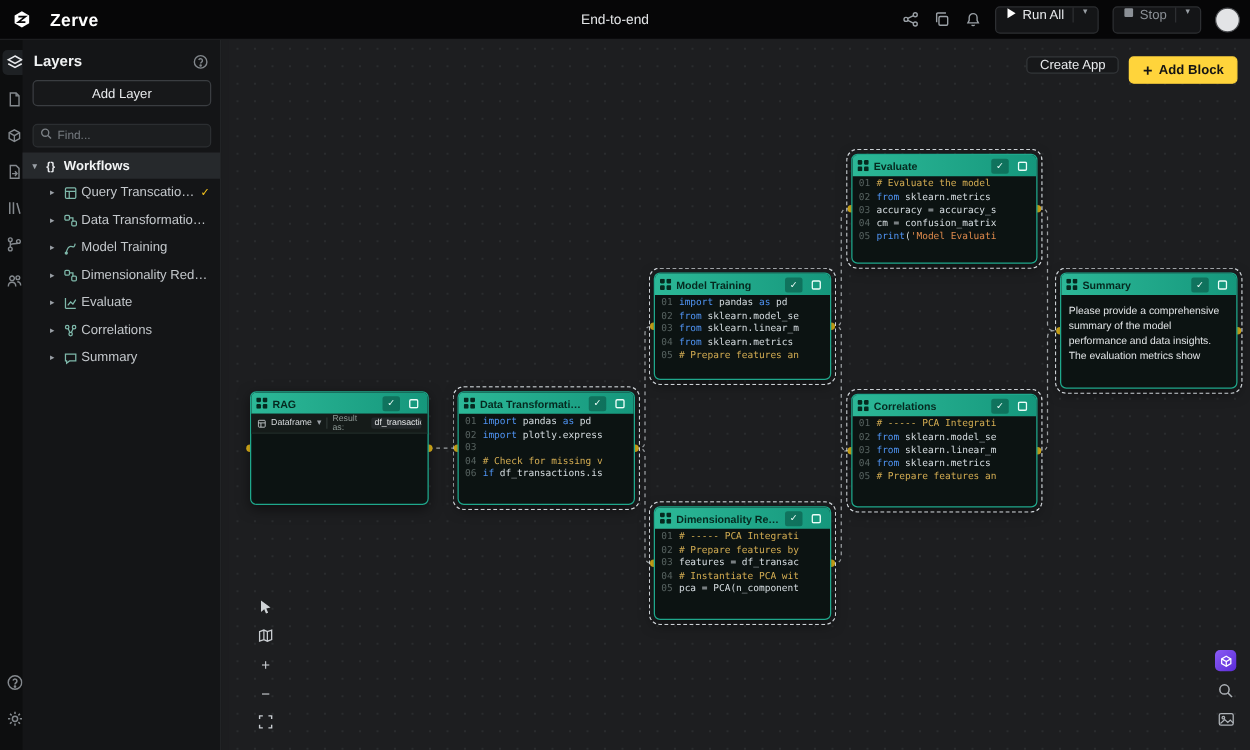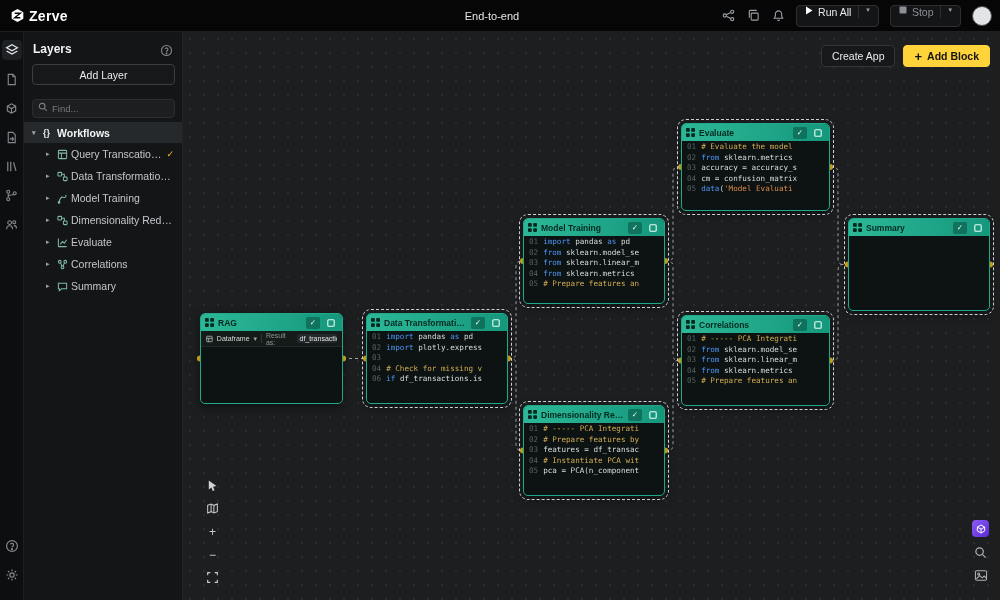--- a/index.html
+++ b/index.html
@@ -2,42 +2,42 @@
 <html><head>
 <meta charset="utf-8">
 <style>
   *{margin:0;padding:0;box-sizing:border-box}
   html,body{width:1000px;height:600px;overflow:hidden;background:#1c1d1f;
     font-family:"Liberation Sans",sans-serif;color:#e8eaed;-webkit-font-smoothing:antialiased}
 
   
   .topbar{position:absolute;left:0;top:0;width:1000px;height:32px;background:#060607;
     border-bottom:1px solid #1d1e20;display:flex;align-items:center;z-index:30}
-  .logo{display:flex;align-items:center;gap:4px;padding-left:10px}
+  .logo{display:flex;align-items:center;gap:15px;padding-left:10px}
   .logo-text{font-size:14px;font-weight:bold;letter-spacing:.3px;color:#fff}
   .tb-title{position:absolute;left:0;right:16px;text-align:center;font-size:11px;color:#e4e6e8;pointer-events:none}
   .tb-right{position:absolute;right:8px;display:flex;align-items:center;gap:11px}
   .tb-ic{width:14px;height:14px;display:flex;align-items:center;justify-content:center;color:#9aa0a6;cursor:pointer}
   .tb-btn{display:flex;align-items:flex-start;gap:5px;height:22px;padding:0 8px;background:#141517;
     border:1px solid #2d2f32;border-radius:4px;font-size:10.5px;cursor:pointer;color:#e8eaed}
   .tb-btn .divider{width:1px;height:12px;background:#2d2f32;margin:0 2px}
   .tb-btn.dim{color:#8b9096}
   .caret{font-size:7px;color:#9aa0a6;line-height:1}
   .avatar{width:20px;height:20px;border-radius:50%;background:#e3e4e6;border:1px solid #4a4c4f;cursor:pointer}
 
   
   .rail{position:absolute;left:0;top:32px;width:24px;height:568px;background:#0d0e0f;border-right:1px solid #1e1f21;z-index:20;
     display:flex;flex-direction:column;align-items:center;padding-top:8px}
   .rail-btn{width:20px;height:20px;margin-bottom:9px;display:flex;align-items:center;justify-content:center;
     border-radius:4px;color:#84898e;cursor:pointer}
   .rail-btn.active{background:#1e2124;color:#e8eaed}
   .rail-bottom{margin-top:auto;display:flex;flex-direction:column;align-items:center;padding-bottom:6px}
 
   
-  .sidebar{position:absolute;left:24px;top:32px;width:159px;height:568px;background:#141517;
+  .sidebar{position:absolute;left:18px;top:32px;width:159px;height:568px;background:#141517;
     border-right:1px solid #222426;z-index:20}
   .sb-head{display:flex;align-items:center;justify-content:space-between;padding:10px 9px 8px 9px}
   .sb-title{font-size:12px;font-weight:bold;color:#f0f2f3}
   .sb-help{width:13px;height:13px;color:#82878c;cursor:pointer}
   .add-layer{display:block;width:143px;margin:0 8px;height:21px;background:#17181a;border:1px solid #3a3d41;
     border-radius:4px;color:#e8eaed;font-size:10.5px;cursor:pointer;font-family:inherit}
   .find-wrap{position:relative;margin:13px 8px 0 8px}
   .find-wrap svg{position:absolute;left:6px;top:4px;color:#7c8186}
   .find-input{width:143px;height:19px;background:#1c1e20;border:1px solid #2b2e31;border-radius:4px;
     color:#cfd3d6;font-size:9.5px;padding:0 6px 0 19px;font-family:inherit;outline:none}
@@ -51,21 +51,21 @@
   .ti.braces{color:#e8eaed;font-size:9px;font-weight:bold}
   .tl{white-space:nowrap;overflow:hidden;text-overflow:ellipsis;flex:1}
   .tcheck{color:#f4c21d;font-size:9px;margin-left:4px;flex:none}
 
   
   .canvas{position:absolute;left:183px;top:32px;width:817px;height:568px;background-color:#1d1e20;
     background-image:radial-gradient(circle,#2a2c2e 0.9px,transparent 0.9px);background-size:14px 14px;overflow:hidden}
   #wires{position:absolute;left:0;top:0;z-index:1;pointer-events:none}
   #blocks-layer{position:absolute;left:0;top:0;width:817px;height:568px;z-index:2}
   .canvas-topright{position:absolute;top:13px;right:10px;display:flex;gap:8px;z-index:5}
-  .btn-create{height:22px;padding:0 10px;background:#17181a;border:1px solid #333639;border-radius:4px;
+  .btn-create{height:14px;padding:0 10px;background:#17181a;border:1px solid #333639;border-radius:4px;
     color:#e8eaed;font-size:10.5px;cursor:pointer;font-family:inherit}
   .btn-add{height:22px;padding:0 10px;background:#ffd43b;border:1px solid #ffd43b;border-radius:4px;
     color:#141414;font-size:10.5px;font-weight:bold;cursor:pointer;font-family:inherit;display:flex;align-items:center;gap:5px}
   .btn-add .plus{font-size:13px;font-weight:bold;line-height:1}
 
   
   .block{position:absolute;background:#0c1312;border:1px solid #1fa88c;border-radius:5px;overflow:hidden;
     box-shadow:0 3px 10px rgba(0,0,0,.5)}
   .block.selected{outline:1px dashed #ccd1d5;outline-offset:3px}
   .blk-head{height:17px;display:flex;align-items:center;gap:4px;padding:0 4px;
@@ -467,21 +467,21 @@
             <svg width="8" height="8" viewBox="0 0 8 8">
               <rect x="0.8" y="0.8" width="6.4" height="6.4" rx="1" fill="none" stroke="#ecfdf8" stroke-width="1.1"></rect>
             </svg>
           </span>
         </div>
         <div class="blk-code">
           <div class="cl"><span class="ln">01</span><span><span class="tok-com"># Evaluate the model</span></span></div>
           <div class="cl"><span class="ln">02</span><span><span class="tok-kw">from</span> sklearn.metrics</span></div>
           <div class="cl"><span class="ln">03</span><span>accuracy = accuracy_s</span></div>
           <div class="cl"><span class="ln">04</span><span>cm = confusion_matrix</span></div>
-          <div class="cl"><span class="ln">05</span><span><span class="tok-kw">data</span>(<span class="tok-str">'Model Evaluati</span></span></div>
+          <div class="cl"><span class="ln">05</span><span><span class="tok-kw">print</span>(<span class="tok-str">'Model Evaluati</span></span></div>
         </div>
       </div>
       <div class="block selected" style="left: 498px; top: 283px; width: 149px; height: 91px;">
         <div class="blk-head">
           <svg width="9" height="9" viewBox="0 0 10 10">
             <g fill="#05291f">
               <rect x="0" y="0" width="4.2" height="4.2" rx="1"></rect>
               <rect x="5.8" y="0" width="4.2" height="4.2" rx="1"></rect>
               <rect x="0" y="5.8" width="4.2" height="4.2" rx="1"></rect>
               <rect x="5.8" y="5.8" width="4.2" height="4.2" rx="1"></rect>
@@ -514,20 +514,21 @@
             </g>
           </svg>
           <span class="blk-title">Summary</span>
           <span class="blk-act check">✓</span>
           <span class="blk-act">
             <svg width="8" height="8" viewBox="0 0 8 8">
               <rect x="0.8" y="0.8" width="6.4" height="6.4" rx="1" fill="none" stroke="#ecfdf8" stroke-width="1.1"></rect>
             </svg>
           </span>
         </div>
+        <div class="blk-text">Please provide a comprehensive summary of the model performance and data insights. The evaluation metrics show</div>
       </div>
     </div>
 
   <div class="canvas-topright">
     <button class="btn-create">Create App</button>
     <button class="btn-add">
       <span class="plus">+</span>
       <span>Add Block</span>
     </button>
   </div>

